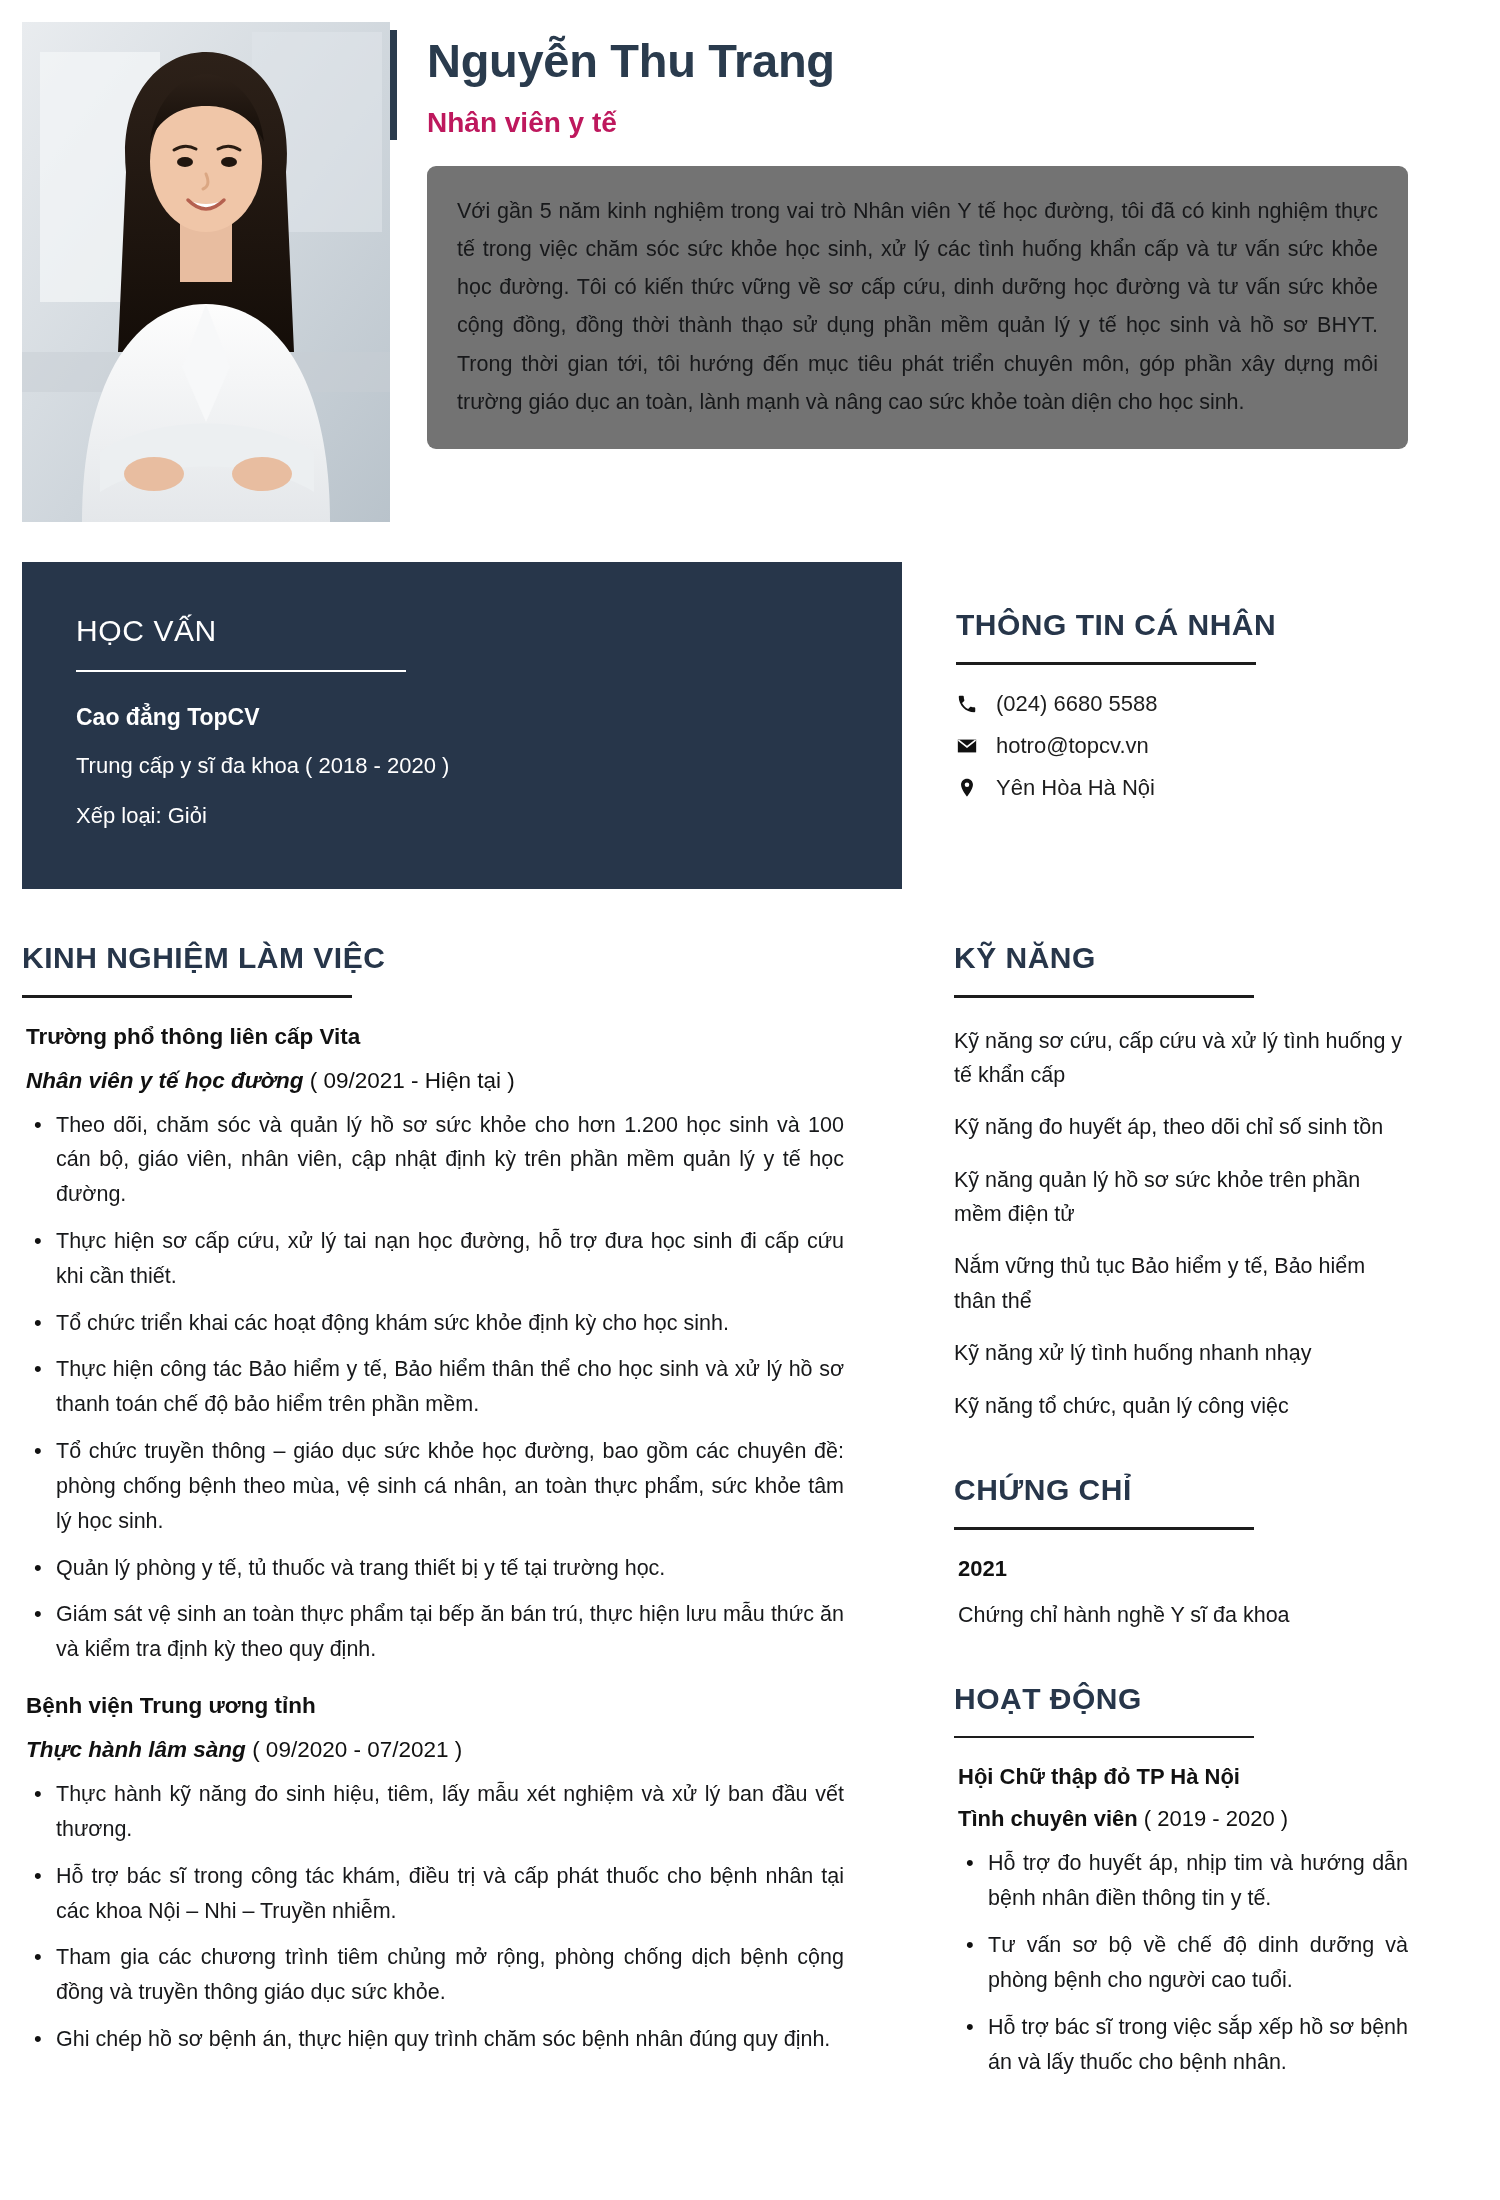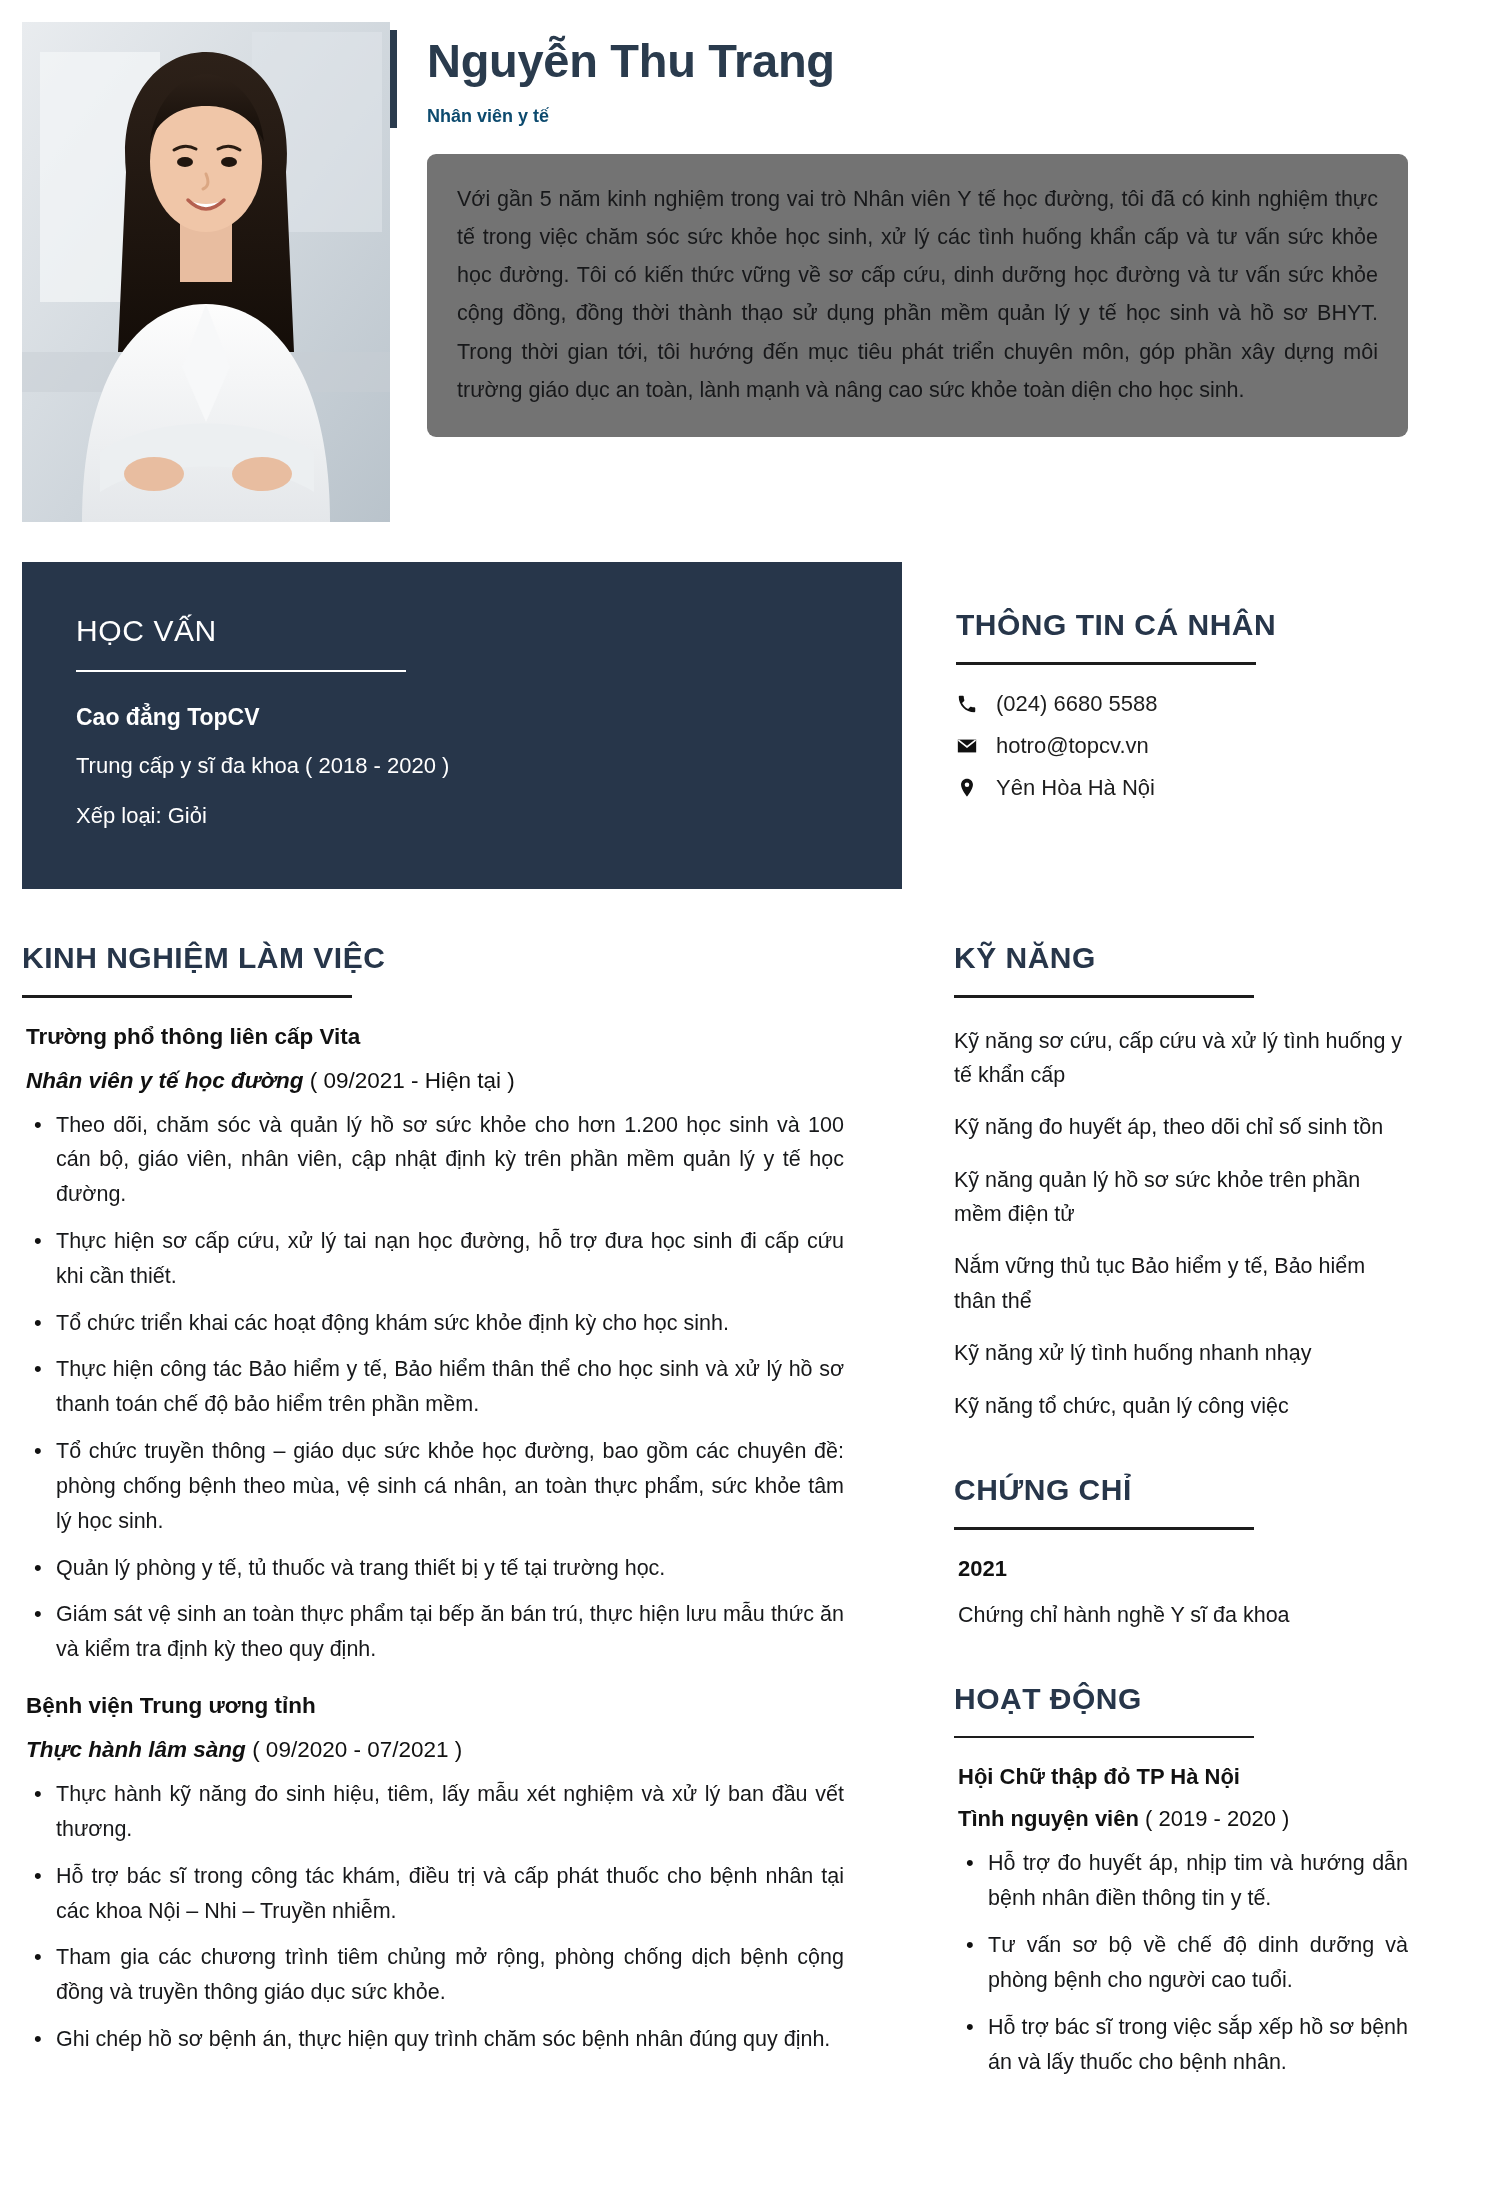--- a/index.html
+++ b/index.html
@@ -25,21 +25,21 @@
   .header-right { flex: 1; padding-top: 30px; padding-right: 40px; }
 
   .name-block { display: flex; align-items: stretch; margin-bottom: 26px; }
   .name-bar { width: 7px; background: #2a3b4d; margin-right: 30px; flex: 0 0 7px; }
   .name-texts { padding-top: 4px; }
   .cv-name {
     font-size: 47px; font-weight: bold; color: #2a3b4d;
     letter-spacing: -0.3px; line-height: 1.15;
   }
   .cv-title {
-    font-size: 18px; font-weight: bold; color: #0c4a6e;
+    font-size: 28px; font-weight: bold; color: #be185d;
     margin-top: 18px; line-height: 1.2;
   }
 
   .summary {
     background: #737373; border-radius: 9px;
     padding: 26px 30px 28px 30px;
     margin-left: 37px;
     font-size: 21.5px; line-height: 1.78; color: #17181a;
     text-align: justify;
   }
@@ -290,21 +290,21 @@
         <div class="cert-name">Chứng chỉ hành nghề Y sĩ đa khoa</div>
       </div>
 
       <div class="spacer-44"></div>
 
       <div class="block">
         <div class="block-head">HOẠT ĐỘNG</div>
         <div class="block-rule short"></div>
         <div class="act-org">Hội Chữ thập đỏ TP Hà Nội</div>
         <div class="act-role">
-          <span>Tình nguyện viên</span>
+          <span>Tình chuyên viên</span>
           <span class="dates">( 2019 - 2020 )</span>
         </div>
         <ul class="bullets">
           <li>Hỗ trợ đo huyết áp, nhịp tim và hướng dẫn bệnh nhân điền thông tin y tế.</li>
           <li>Tư vấn sơ bộ về chế độ dinh dưỡng và phòng bệnh cho người cao tuổi.</li>
           <li>Hỗ trợ bác sĩ trong việc sắp xếp hồ sơ bệnh án và lấy thuốc cho bệnh nhân.</li>
         </ul>
       </div>
 
     </div>

